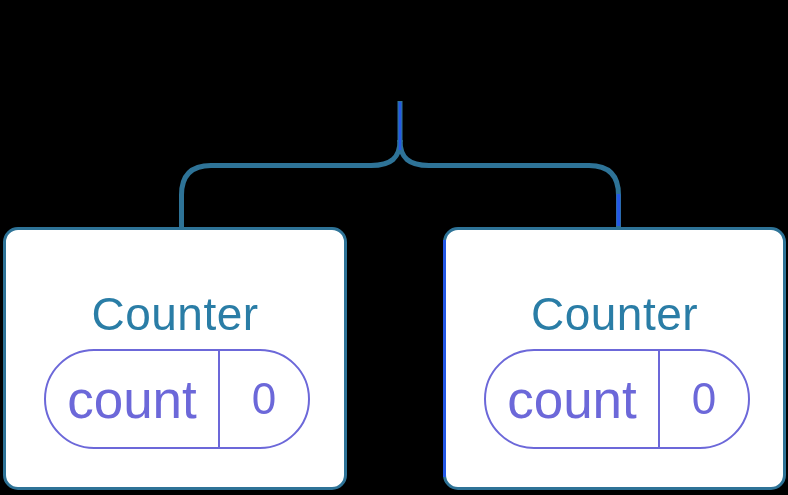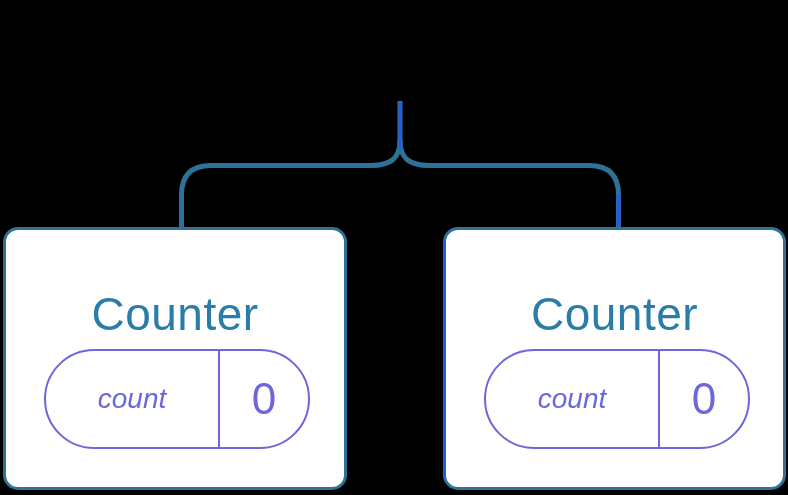--- a/index.html
+++ b/index.html
@@ -60,21 +60,21 @@
     width:266px;height:100px;
     border:2px solid var(--state-purple);
     border-radius:50px;
     display:flex;align-items:stretch;
     overflow:hidden;
   }
   .pill-key{
     width:172px;
     display:flex;align-items:center;justify-content:center;
     color:var(--state-purple);
-    font-size:28px;font-weight:400;font-style:italic;
+    font-size:53px;font-weight:400;
   }
   .pill-divider{
     width:2px;background:var(--state-purple);
   }
   .pill-value{
     flex:1;
     display:flex;align-items:center;justify-content:center;
     color:var(--state-purple);
     font-size:44px;font-weight:400;
   }

